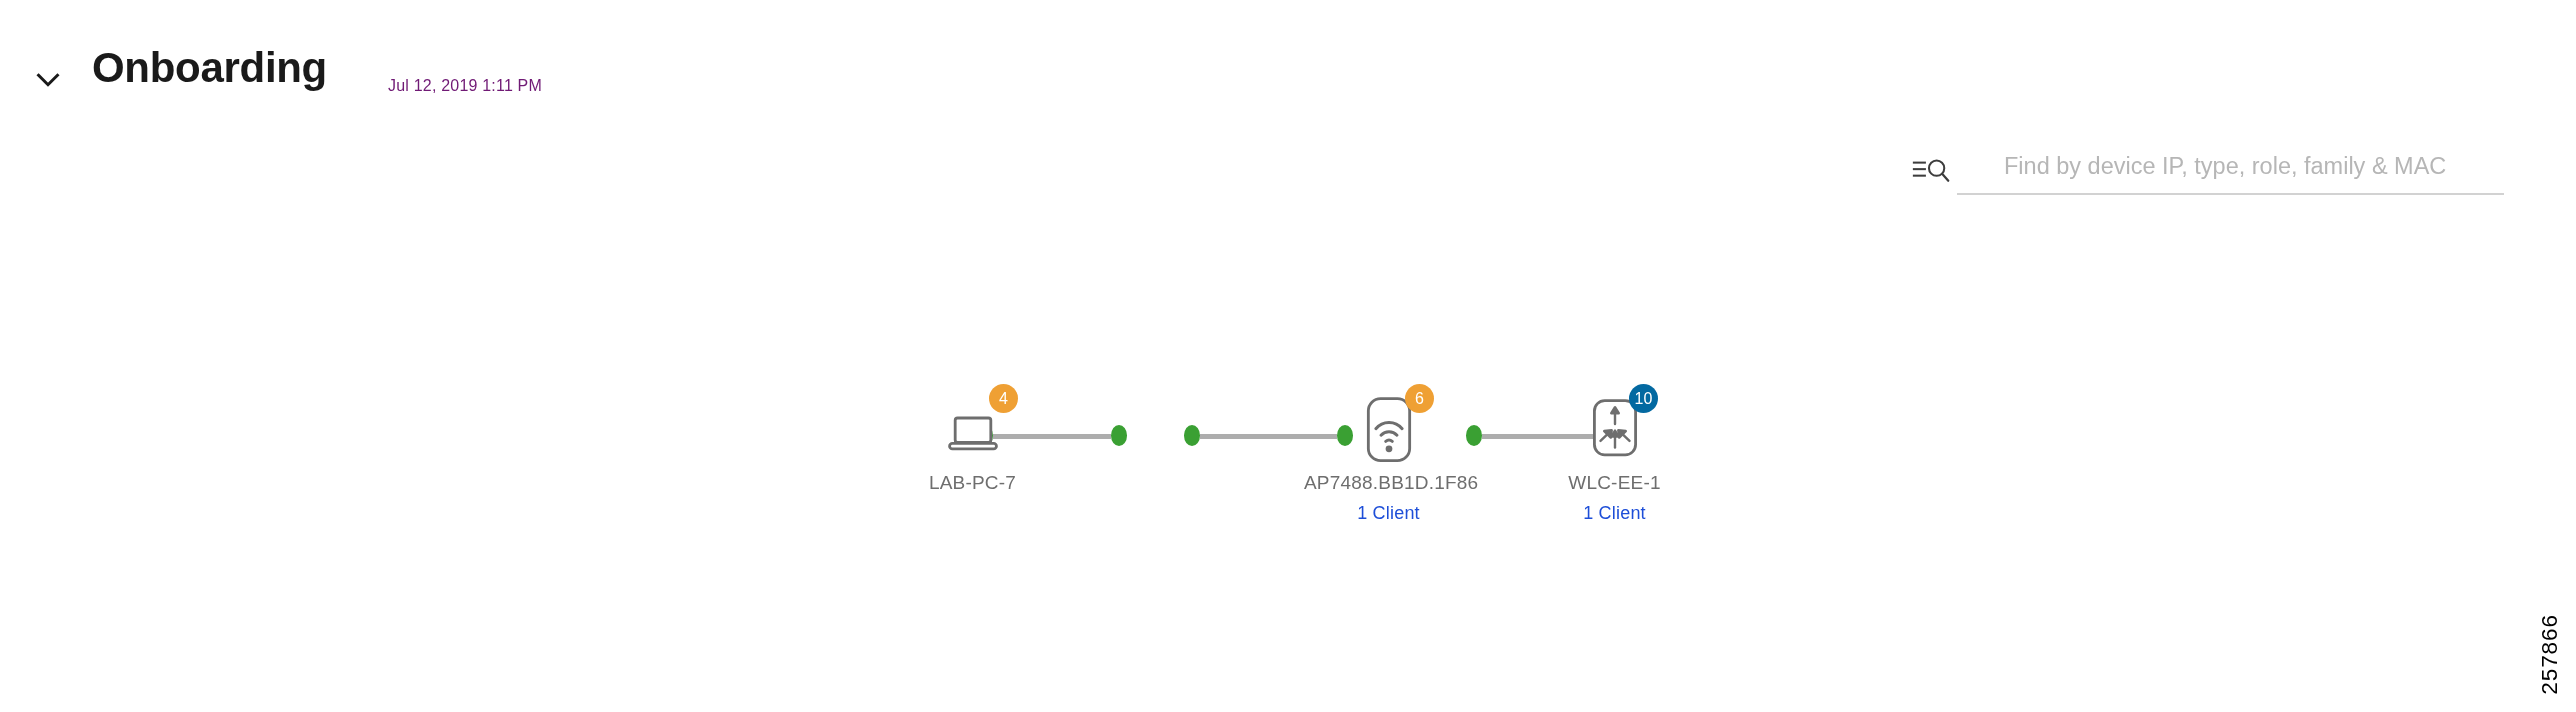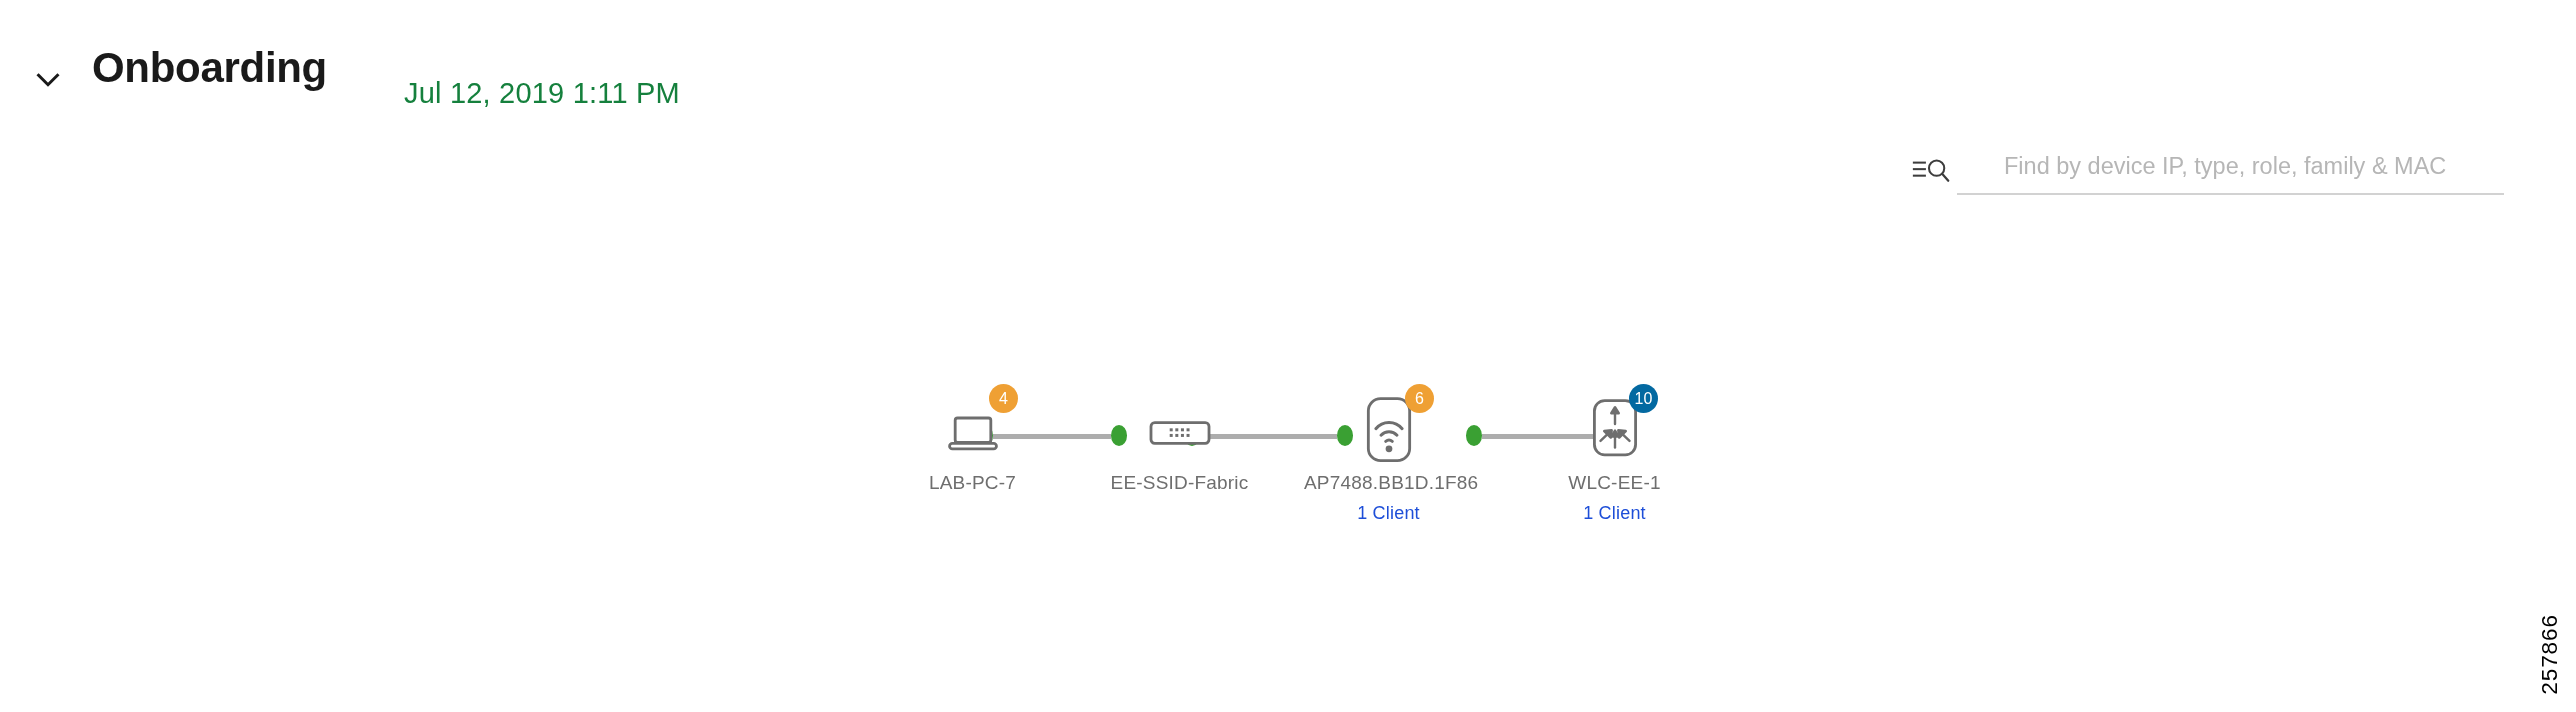--- a/index.html
+++ b/index.html
@@ -41,24 +41,24 @@
     top: 47px;
     font-size: 42px;
     font-weight: 700;
     color: #1a1a1a;
     letter-spacing: -0.3px;
     line-height: 1;
     white-space: nowrap;
   }
   #page-timestamp {
     position: absolute;
-    left: 404px;
+    left: 388px;
     top: 77px;
-    font-size: 29px;
-    color: #15803d;
+    font-size: 16px;
+    color: #701a75;
     letter-spacing: 0.2px;
     white-space: nowrap;
   }
 
   
   #search-area {
     position: absolute;
     left: 1908px;
     top: 146px;
     width: 601px;
@@ -253,38 +253,20 @@
     <div class="node-icon-wrap">
       <svg width="60" height="60" viewBox="0 0 64 64">
         <rect x="13" y="16" width="38" height="26" rx="2.5" ry="2.5" fill="#ffffff" stroke="#6e6e6e" stroke-width="3"></rect>
         <rect x="7" y="43" width="50" height="6" rx="3" ry="3" fill="#ffffff" stroke="#6e6e6e" stroke-width="3"></rect>
       </svg>
     </div>
     <div class="node-badge" style="left:101px; top:17px; width:29px; height:29px; background:#efa034;">4</div>
     <div class="node-label">LAB-PC-7</div>
   </div>
 
-  <div class="topo-node" style="left:193px;">
-    <div class="node-icon-wrap" style="top:49px; width:73px; height:34px;">
-      <svg width="73" height="34" viewBox="0 0 78 36">
-        <rect x="8" y="7" width="62" height="22" rx="4" ry="4" fill="#ffffff" stroke="#6e6e6e" stroke-width="3"></rect>
-        <g fill="#6e6e6e">
-          <rect x="28" y="13" width="3.2" height="3.2"></rect>
-          <rect x="34" y="13" width="3.2" height="3.2"></rect>
-          <rect x="40" y="13" width="3.2" height="3.2"></rect>
-          <rect x="46" y="13" width="3.2" height="3.2"></rect>
-          <rect x="28" y="19" width="3.2" height="3.2"></rect>
-          <rect x="34" y="19" width="3.2" height="3.2"></rect>
-          <rect x="40" y="19" width="3.2" height="3.2"></rect>
-          <rect x="46" y="19" width="3.2" height="3.2"></rect>
-        </g>
-      </svg>
-    </div>
-    <div class="node-label">EE-SSID-Fabric</div>
-  </div>
 
   <div class="topo-node" style="left:402px;">
     <div class="node-icon-wrap" style="top:26px; width:68px; height:77px;">
       <svg width="68" height="77" viewBox="0 0 72 82">
         <rect x="14" y="6" width="44" height="66" rx="13" ry="13" fill="#ffffff" stroke="#6e6e6e" stroke-width="3"></rect>
         <g fill="none" stroke="#6e6e6e" stroke-width="3.2" stroke-linecap="round">
           <path d="M22 38 A 18 18 0 0 1 50 38"></path>
           <path d="M27.5 45 A 11.5 11.5 0 0 1 44.5 45"></path>
           <path d="M32.5 51.5 A 5.5 5.5 0 0 1 39.5 51.5"></path>
         </g>

